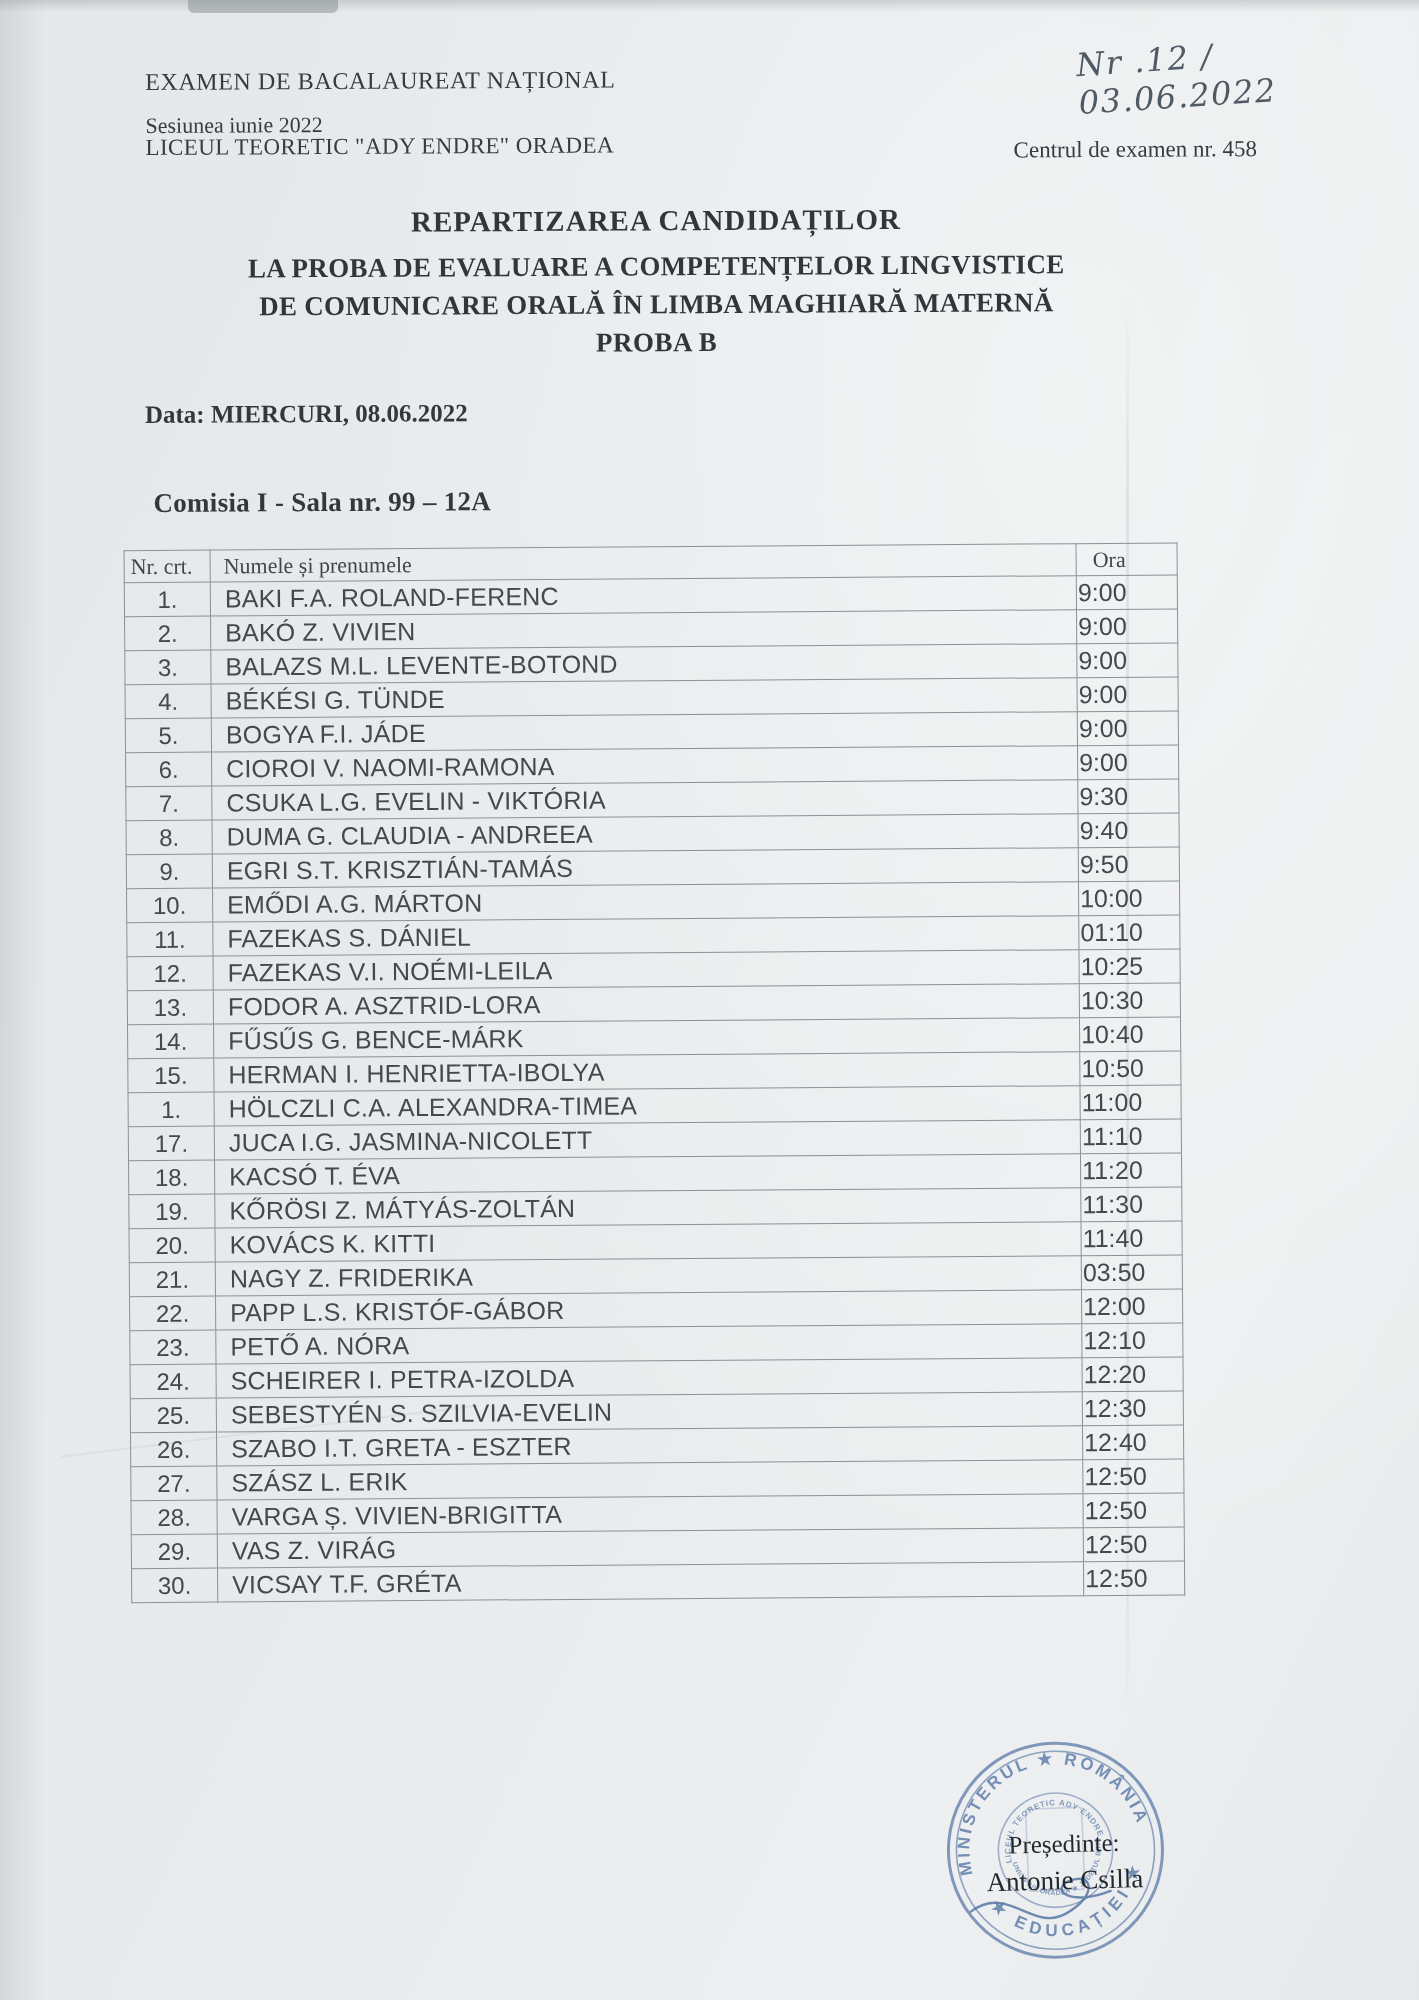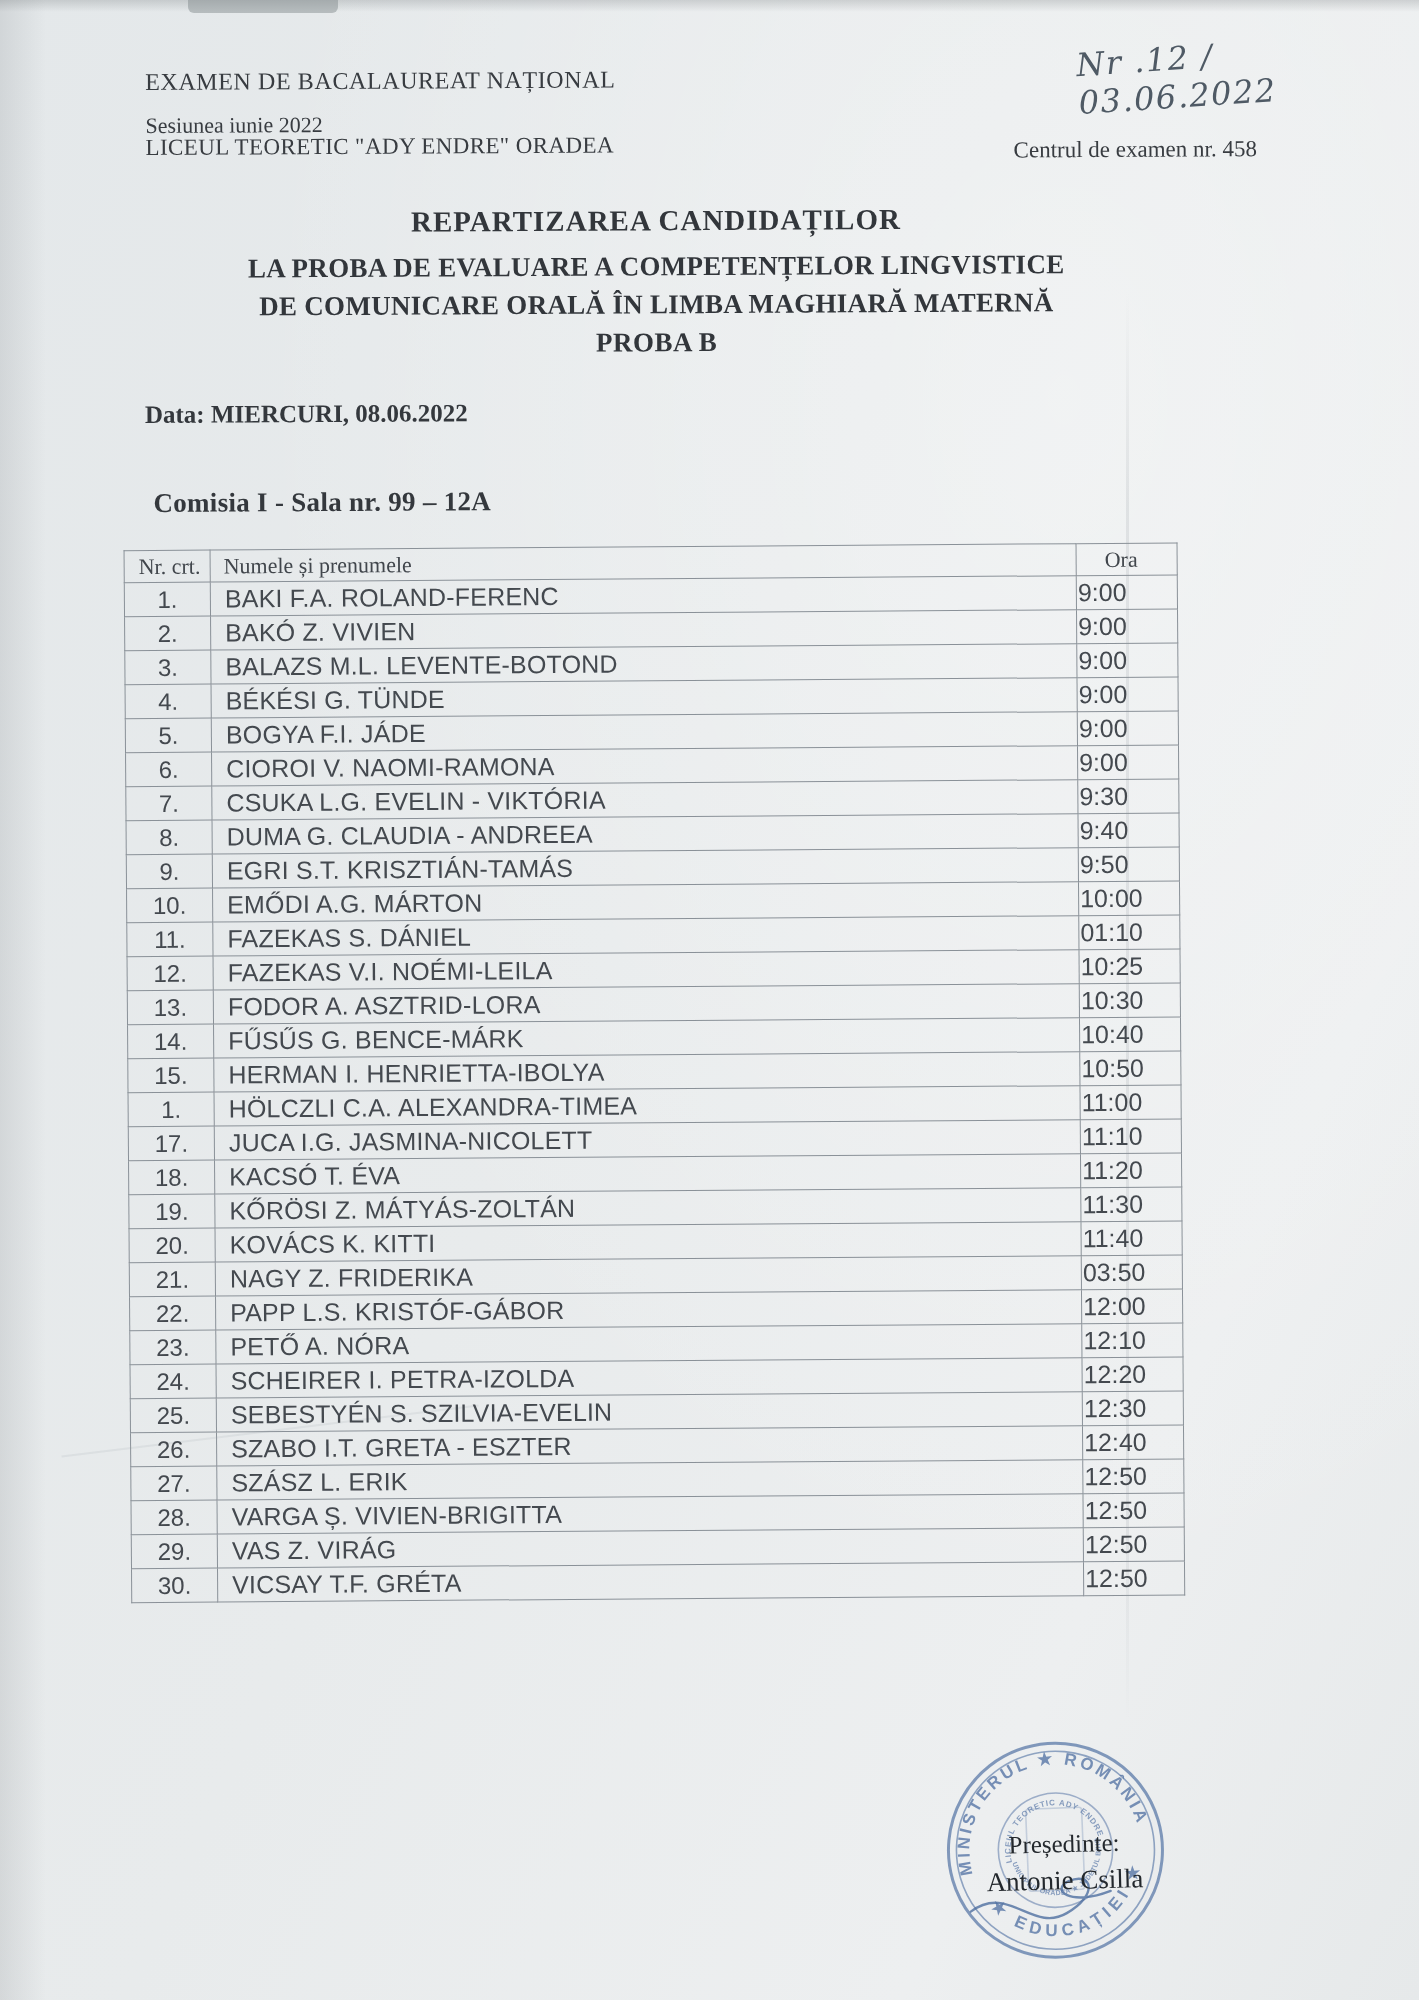--- a/index.html
+++ b/index.html
@@ -56,23 +56,23 @@
   }
   table.roster col.c-nr{width:86px;}
   table.roster col.c-name{width:866px;}
   table.roster col.c-time{width:101px;}
   table.roster th,table.roster td{border:1px solid #8a9198;}
   table.roster thead tr{height:32px;}
   table.roster thead th{
     font-family:"Liberation Serif",serif;font-weight:400;
     font-size:22px;color:#41464c;text-align:left;vertical-align:middle;
   }
-  th.h-nr{padding-left:14px;}
+  th.h-nr{padding-left:6px;}
   th.h-name{padding-left:13px;}
-  th.h-time{padding-left:28px;border-radius:13px;}
+  th.h-time{padding-left:16px;border-radius:13px;}
   table.roster tbody tr{height:34px;}
   table.roster tbody td{
     font-family:"Liberation Sans",sans-serif;
     color:#44494f;vertical-align:middle;
   }
   td.c-nr{text-align:center;font-size:24px;}
   td.c-name{padding-left:14px;font-size:25px;letter-spacing:.2px;}
   td.c-time{text-align:left;font-size:25px;}
 
   .stamp{position:absolute;left:936px;top:1737px;width:230px;height:230px;}

